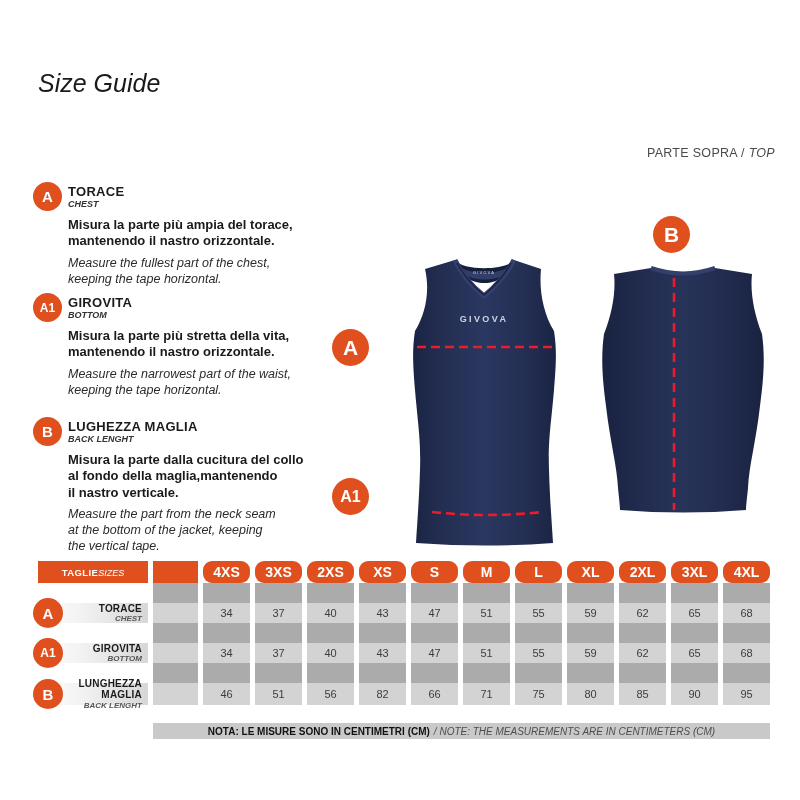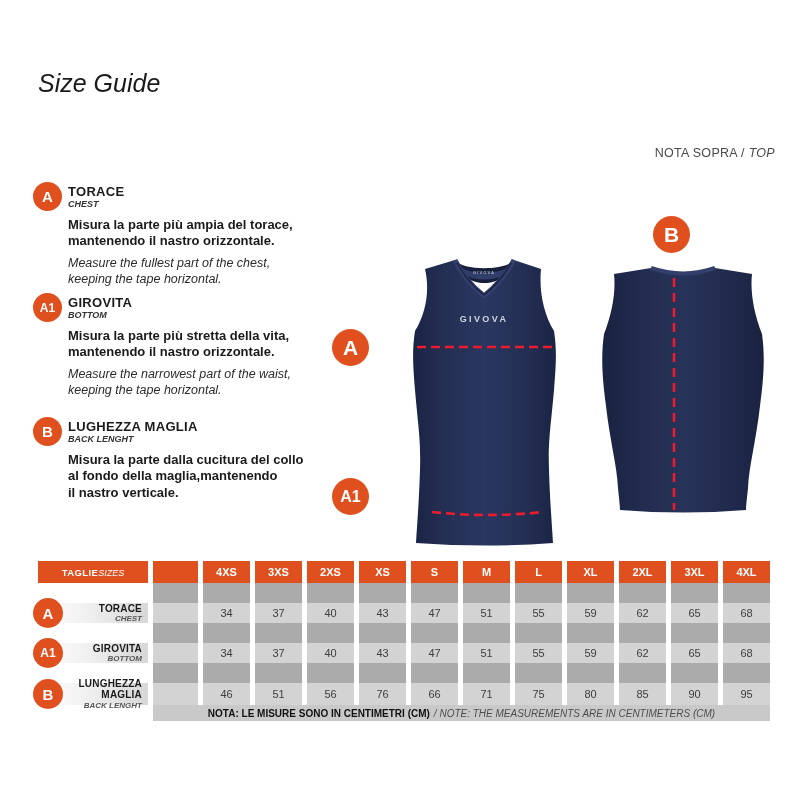--- a/index.html
+++ b/index.html
@@ -45,47 +45,47 @@
   .c-sp { width:45px; }
   .c-sz { width:47px; }
   .trow.head { height:22px; }
   .trow.sep  { height:20px; }
   .trow.data { height:20px; }
   .trow.data.tall { height:22px; }
   .head .cell { background:#E0501E; color:#fff; font-weight:bold; }
   .head .c-label { flex-direction:row; justify-content:center; }
   .head .c-label .b { font-size:9.5px; letter-spacing:.4px; }
   .head .c-label .i { font-size:9px; font-style:italic; font-weight:normal; margin-top:1px; }
-  .head .c-sz { font-size:11px; }
+  .head .c-sz { font-size:14px;border-radius:9px; }
   .sep .c-label { background:transparent; }
   .sep .c-sp, .sep .c-sz { background:#ABABAB; }
   .data .c-label { position:relative; background:linear-gradient(90deg,#ffffff 0%,#f2f2f2 40%,#d7d7d7 100%); justify-content:flex-end; }
   .data .c-sp, .data .c-sz { background:#D3D3D3; color:#3d3d3d; }
   .lbl { text-align:right; padding-right:6px; line-height:1.15; }
   .lbl .b { font-size:10px; font-weight:bold; letter-spacing:.2px; }
   .lbl .i { font-size:8px; font-style:italic; font-weight:bold; color:#555; }
   .tbadge { position:absolute; left:-5px; top:50%; transform:translateY(-50%);
             width:30px; height:30px; font-size:15px; z-index:2; }
   .tbadge.two { font-size:12px; }
-  .note { margin-left:115px; width:617px; height:16px; margin-top:0; background:#C9C9C9;
+  .note { margin-left:115px; width:617px; height:16px; margin-top:18px; background:#C9C9C9;
           display:flex; align-items:center; justify-content:center; font-size:10px; white-space:nowrap; }
   .note b { color:#111; }
   .note i { color:#4d4d4d; font-style:italic; margin-left:4px; }
 </style>
 </head>
 <body>
 
 <div class="page">
 
   <div class="hdr">
     <div class="sub">Size Guide</div>
   </div>
 
   <div class="part-top">
-    <span>NOTA SOPRA /</span>
+    <span>PARTE SOPRA /</span>
     <em>TOP</em>
   </div>
 
   <section class="measure sec-a">
     <div class="badge sm">A</div>
     <div class="mtext">
       <div class="m-name">TORACE</div>
       <div class="m-name-en">CHEST</div>
       <div class="m-desc-it">Misura la parte più ampia del torace,
 mantenendo il nastro orizzontale.</div>
@@ -107,20 +107,23 @@
   </section>
 
   <section class="measure sec-b">
     <div class="badge sm">B</div>
     <div class="mtext">
       <div class="m-name">LUGHEZZA MAGLIA</div>
       <div class="m-name-en">BACK LENGHT</div>
       <div class="m-desc-it">Misura la parte dalla cucitura del collo
 al fondo della maglia,mantenendo
 il nastro verticale.</div>
+      <div class="m-desc-en">Measure the part from the neck seam
+at the bottom of the jacket, keeping
+the vertical tape.</div>
     </div>
   </section>
 
   <div class="front-shirt">
     <svg width="165" height="293" viewBox="0 0 165 293">
       <defs>
         <linearGradient id="gF" x1="0" y1="0" x2="1" y2="0">
           <stop offset="0" stop-color="#1a2444"></stop>
           <stop offset="0.2" stop-color="#232e52"></stop>
           <stop offset="0.5" stop-color="#2a3760"></stop>
@@ -290,21 +293,21 @@
         <div class="badge tbadge">B</div>
         <div class="lbl">
           <div class="b">LUNGHEZZA MAGLIA</div>
           <div class="i">BACK LENGHT</div>
         </div>
       </div>
       <div class="cell c-sp"></div>
       <div class="cell c-sz">46</div>
       <div class="cell c-sz">51</div>
       <div class="cell c-sz">56</div>
-      <div class="cell c-sz">76</div>
+      <div class="cell c-sz">82</div>
       <div class="cell c-sz">66</div>
       <div class="cell c-sz">71</div>
       <div class="cell c-sz">75</div>
       <div class="cell c-sz">80</div>
       <div class="cell c-sz">85</div>
       <div class="cell c-sz">90</div>
       <div class="cell c-sz">95</div>
     </div>
 
     <div class="note">

